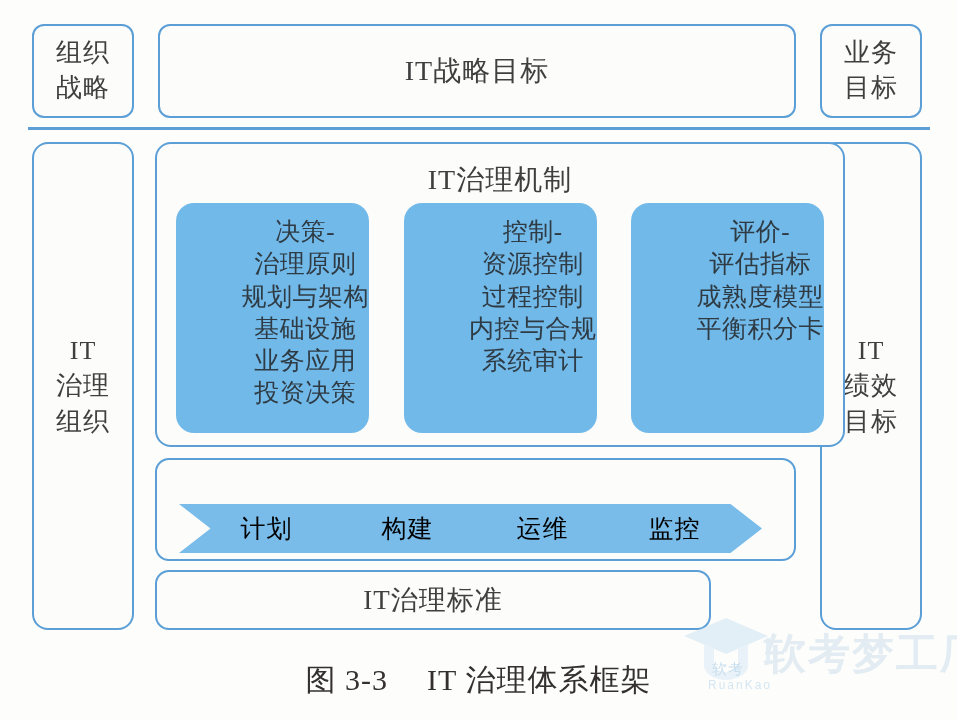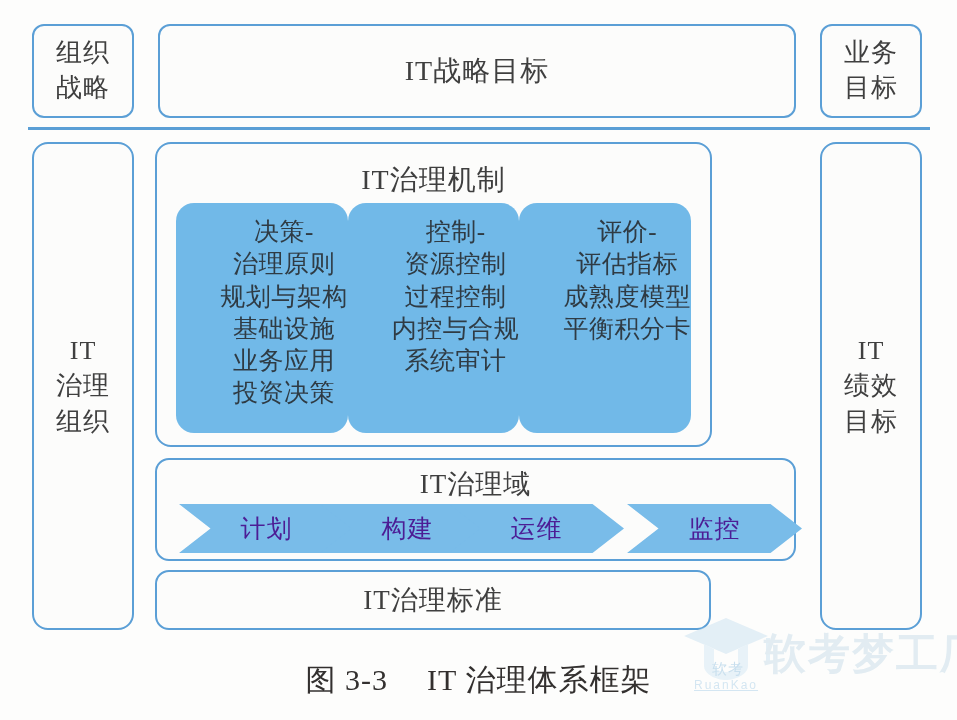--- a/index.html
+++ b/index.html
@@ -78,21 +78,21 @@
   #it-governance-org-box .label { font-size: 26px; line-height: 1.36; }
 
   #it-performance-goal-box {
     left: 820px; top: 142px; width: 102px; height: 488px;
     border-radius: 16px;
   }
   #it-performance-goal-box .label { font-size: 26px; line-height: 1.36; }
 
   
   #it-governance-mechanism-box {
-    left: 155px; top: 142px; width: 557px; height: 305px;
+    left: 155px; top: 142px; width: 690px; height: 305px;
     border-radius: 16px;
     display: block;
   }
   .section-heading {
     text-align: center;
     font-size: 28px;
     color: #3f3f3f;
     font-weight: 500;
     letter-spacing: 1px;
   }
@@ -150,21 +150,21 @@
     display: flex;
     align-items: center;
     justify-content: center;
   }
   .chevron.first {
     -webkit-clip-path: polygon(0 0, 82% 0, 100% 50%, 82% 100%, 0 100%, 18% 50%);
     clip-path: polygon(0 0, 82% 0, 100% 50%, 82% 100%, 0 100%, 18% 50%);
   }
   .chevron .ctext {
     font-size: 25px;
-    color: #4c1d95;
+    color: #000000;
     letter-spacing: 1px;
   }
 
   
   #it-governance-standard-box {
     left: 155px; top: 570px; width: 556px; height: 60px;
     border-radius: 14px;
   }
   #it-governance-standard-box .label { font-size: 27px; }
 
@@ -205,25 +205,25 @@
     font-size: 15px;
     color: #9fc8e4;
     letter-spacing: 1px;
     font-family: "Liberation Sans", sans-serif;
   }
   #watermark .wm-sub2 {
     position: absolute;
     left: 16px;
     top: 66px;
     width: 92px;
+    text-align: center;
     font-size: 12px;
     color: #b3d4ea;
     letter-spacing: 2px;
     font-family: "Liberation Sans", sans-serif;
-    text-decoration: underline;
   }
   #watermark .wm-main {
     position: absolute;
     left: 86px;
     top: 14px;
     font-size: 42px;
     color: #ccdfea;
     letter-spacing: 2px;
     font-weight: 700;
     font-family: "Liberation Sans", sans-serif;
@@ -284,32 +284,31 @@
       <div class="pillar">
         <div class="lines">评价-
 评估指标
 成熟度模型
 平衡积分卡</div>
       </div>
     </div>
   </div>
 
   <div class="rbox" id="it-governance-domain-box">
-    <div class="section-heading">IT治理域</div>
     <div class="chevron-track">
       <div class="chevron first" style="left:0px;width:175px;">
         <span class="ctext">计划</span>
       </div>
       <div class="chevron" style="left:141px;width:175px;">
         <span class="ctext">构建</span>
       </div>
-      <div class="chevron" style="left:270px;width:175px;">
+      <div class="chevron" style="left:276px;width:175px;">
         <span class="ctext">运维</span>
       </div>
-      <div class="chevron" style="left:448px;width:175px;">
+      <div class="chevron" style="left:408px;width:175px;">
         <span class="ctext">监控</span>
       </div>
     </div>
   </div>
 
   <div class="rbox" id="it-governance-standard-box">
     <div class="label">IT治理标准</div>
   </div>
 
   <div id="watermark">

